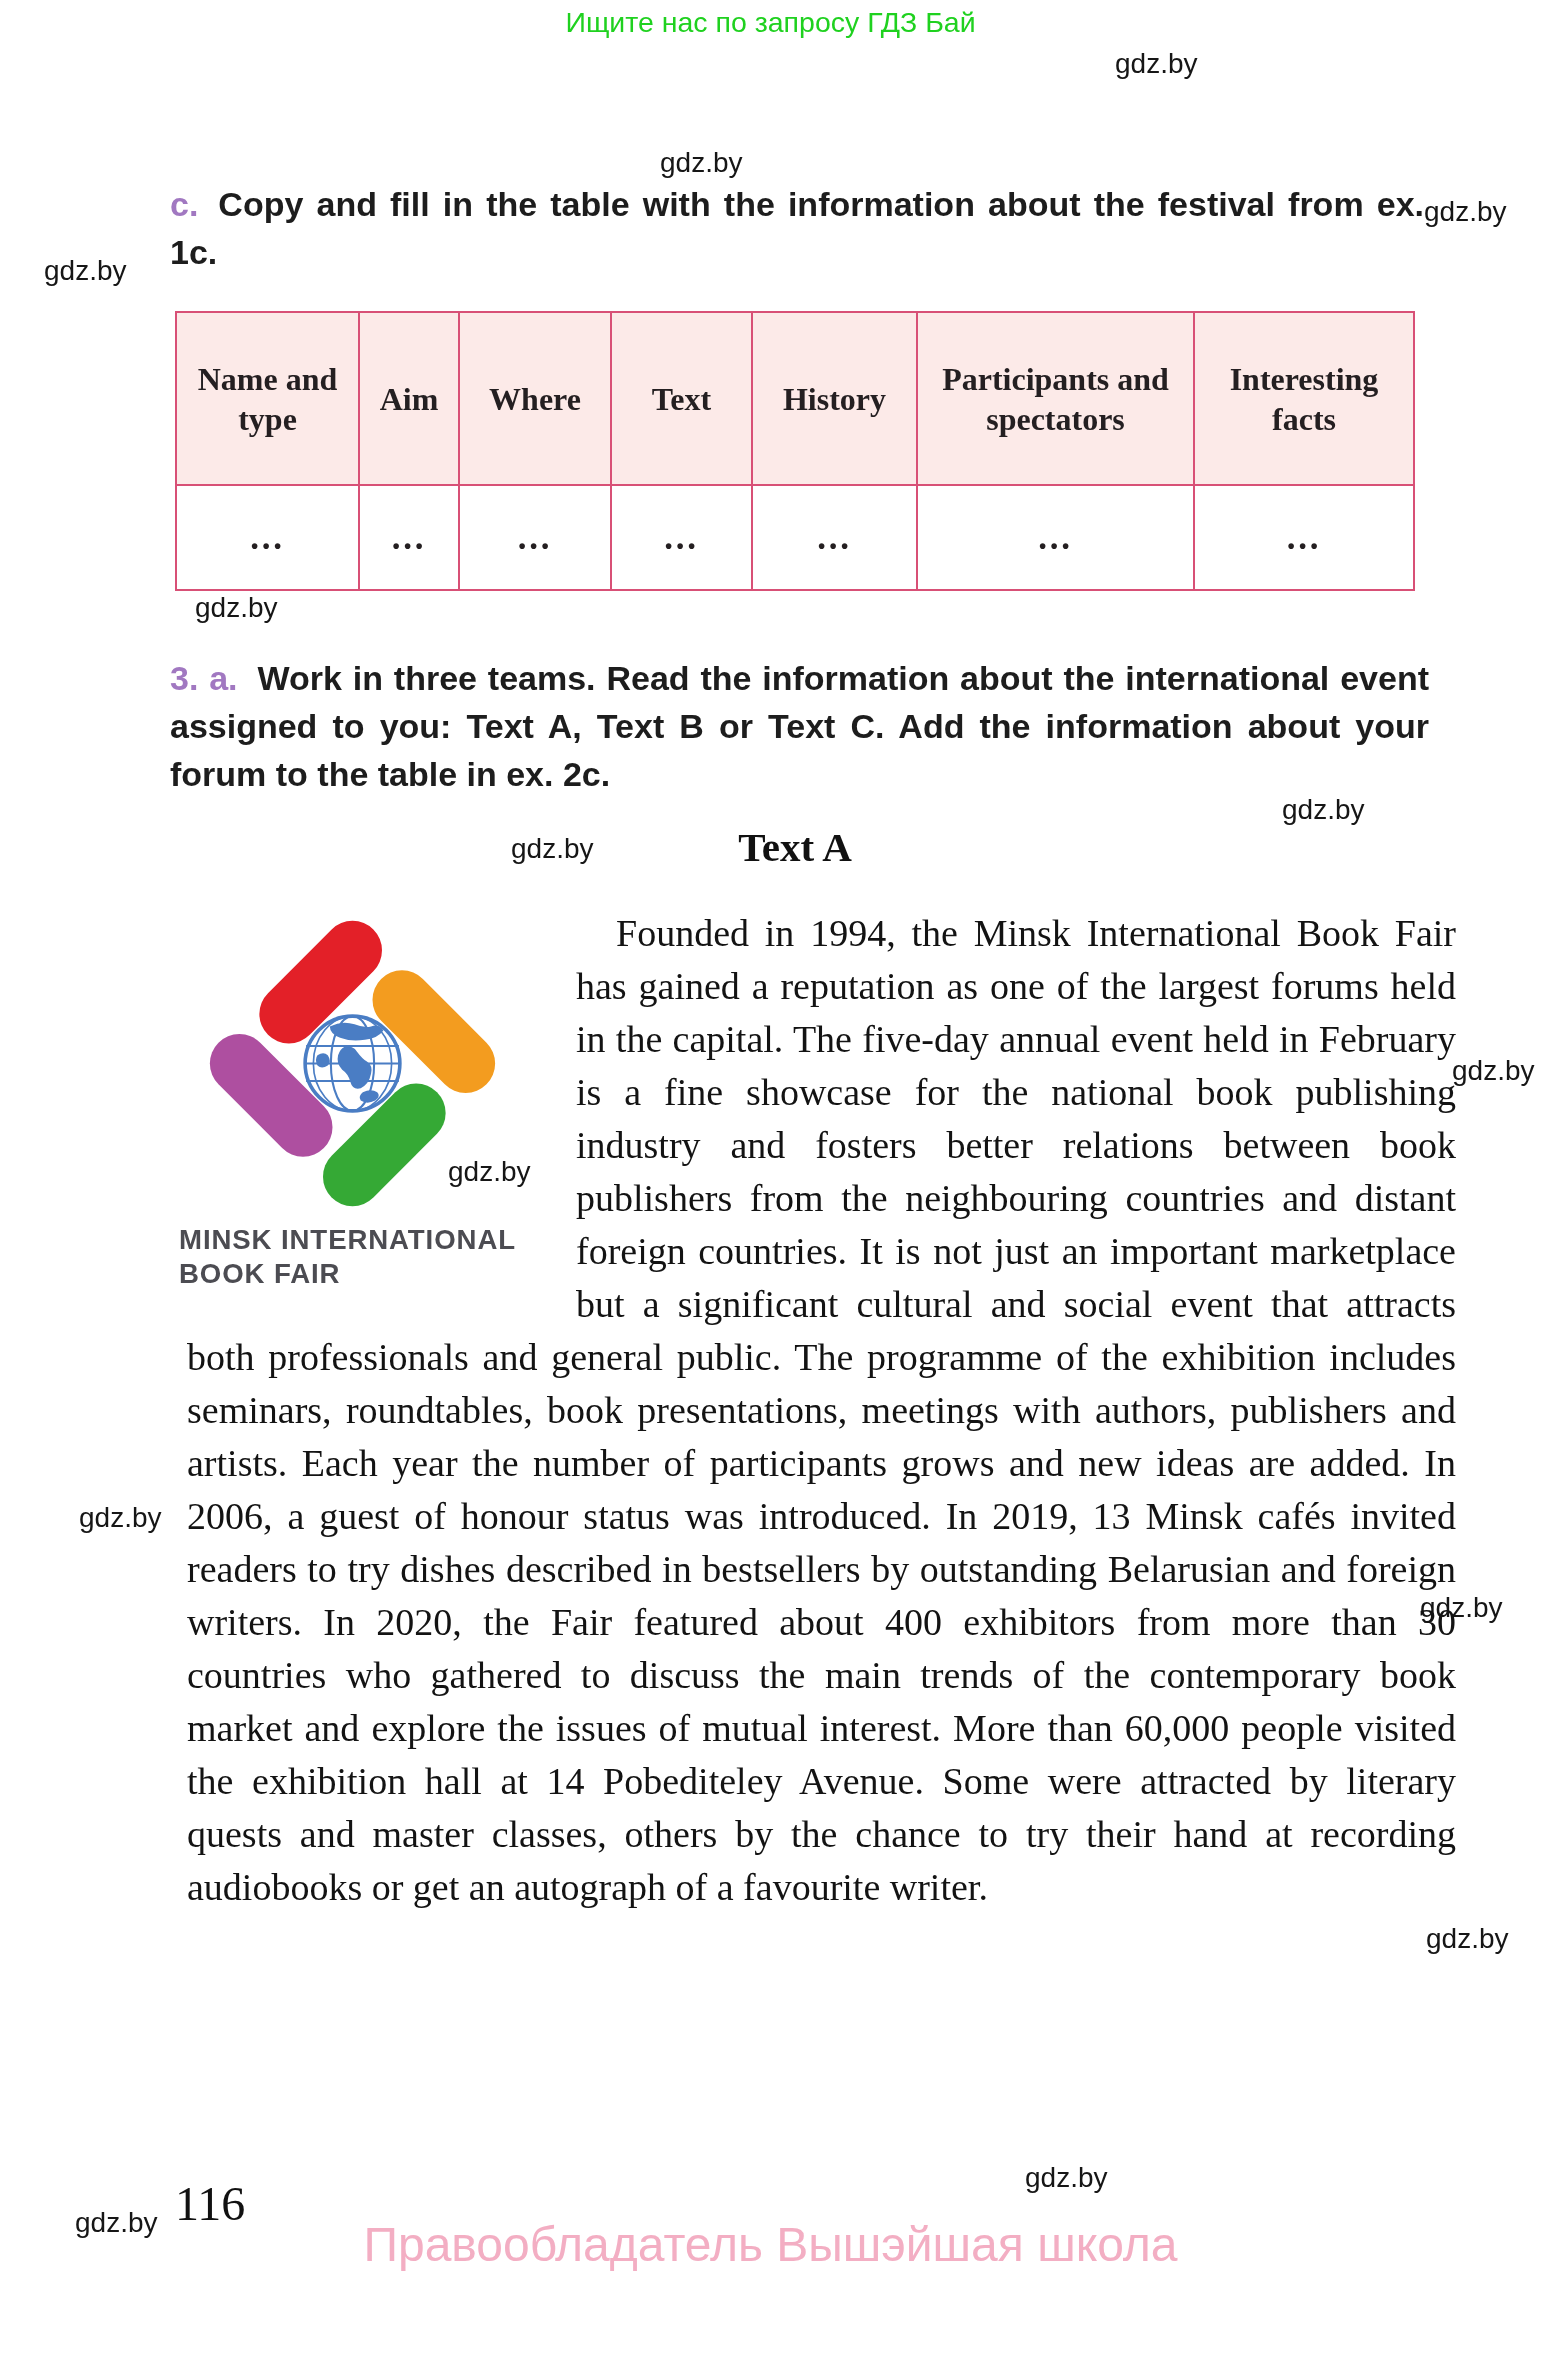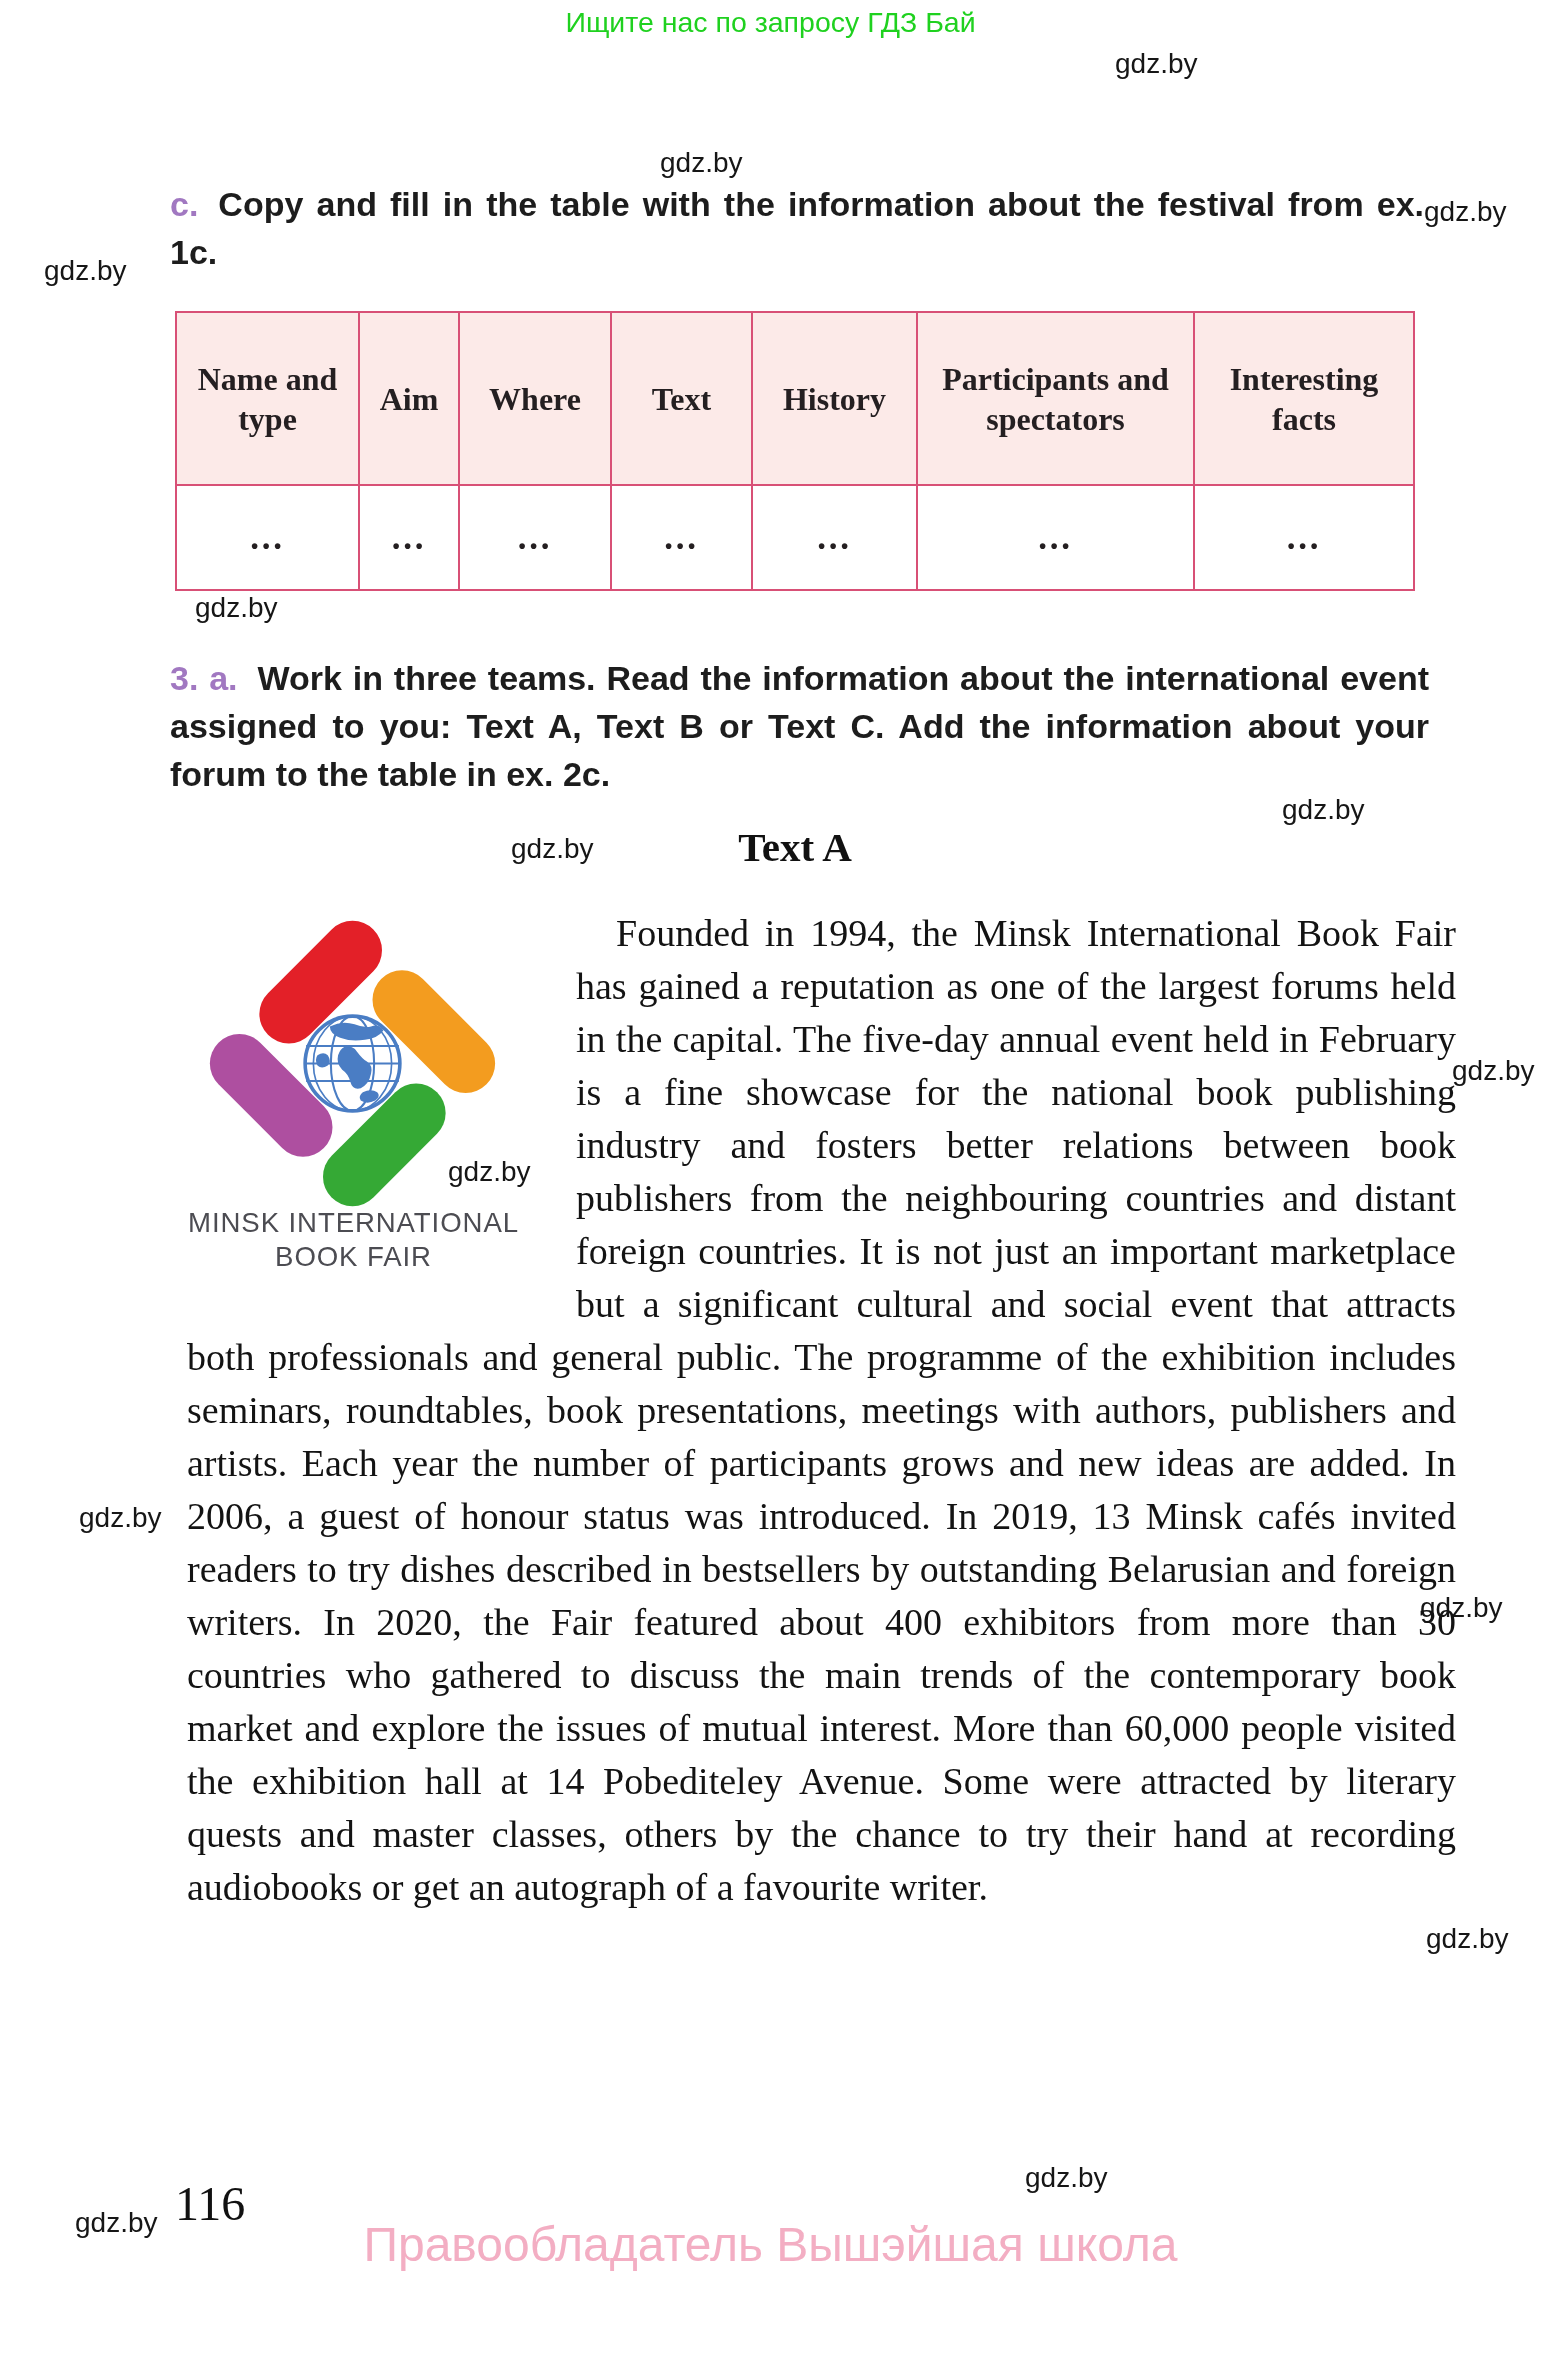--- a/index.html
+++ b/index.html
@@ -61,22 +61,22 @@
     position:absolute; left:64px; top:55px; width:219px; height:219px;
     transform:rotate(45deg);
   }
   .logo-bar { position:absolute; border-radius:31px; }
   .bar-red    { left:0;   top:0;   width:59px;  height:149px; }
   .bar-orange { left:70px; top:0;  width:149px; height:59px; }
   .bar-green  { left:160px;top:70px;width:59px; height:149px; }
   .bar-purple { left:0;  top:160px;width:149px; height:59px; }
   .globe { position:absolute; left:122px; top:113px; width:103px; height:103px; }
   .logo-caption {
-    position:absolute; left:0; top:307px; width:349px; text-align:center;
-    font-family:"Liberation Sans", sans-serif; font-weight:normal;
+    position:absolute; left:0; top:324px; width:349px; 
+    font-family:"Liberation Sans", sans-serif; font-weight:bold;
     font-size:27.6px; line-height:34px; color:#4c4c52; letter-spacing:0.9px;
   }
   
   .page-number {
     position:absolute; left:175px; top:2176px; font-size:48px; color:#111;
   }
   .copyright {
     position:absolute; top:2217px; left:0; width:100%; text-align:center;
     font-family:"Liberation Sans", sans-serif; font-size:48px; color:#f3aec3;
   }

